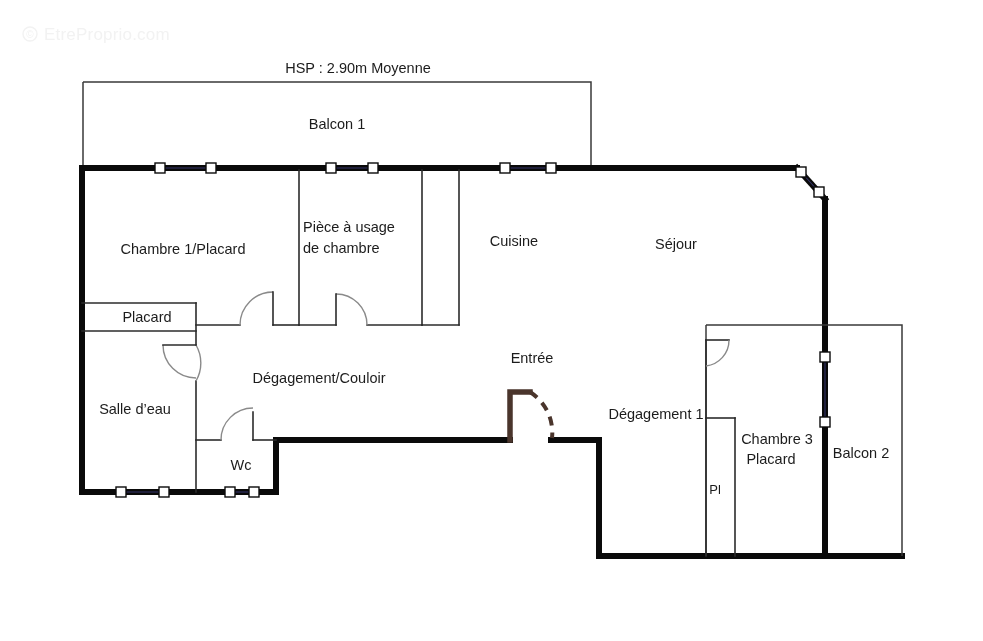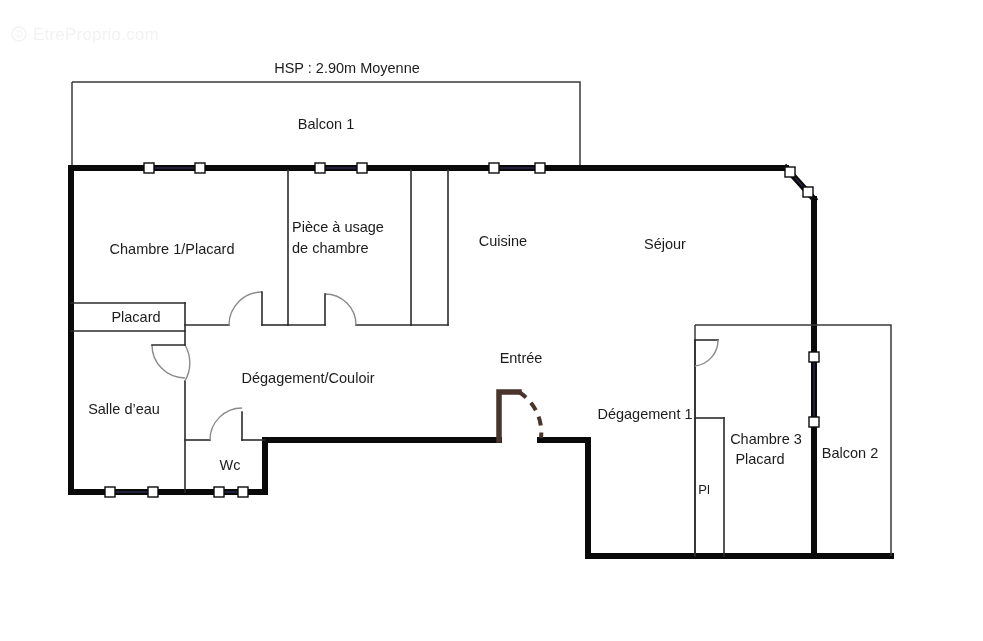--- a/index.html
+++ b/index.html
@@ -10,21 +10,21 @@
   }
   body {
     width: 983px;
     height: 641px;
     position: relative;
     overflow: hidden;
     font-family: "Liberation Sans", sans-serif;
   }
   #plan-root {
     position: absolute;
-    left: 0;
+    left: 11px;
     top: 0;
     width: 844px;
     height: 641px;
     text-decoration: underline;
   }
   svg.floorplan {
     display: block;
     width: 983px;
     height: 641px;
     background: #ffffff;

